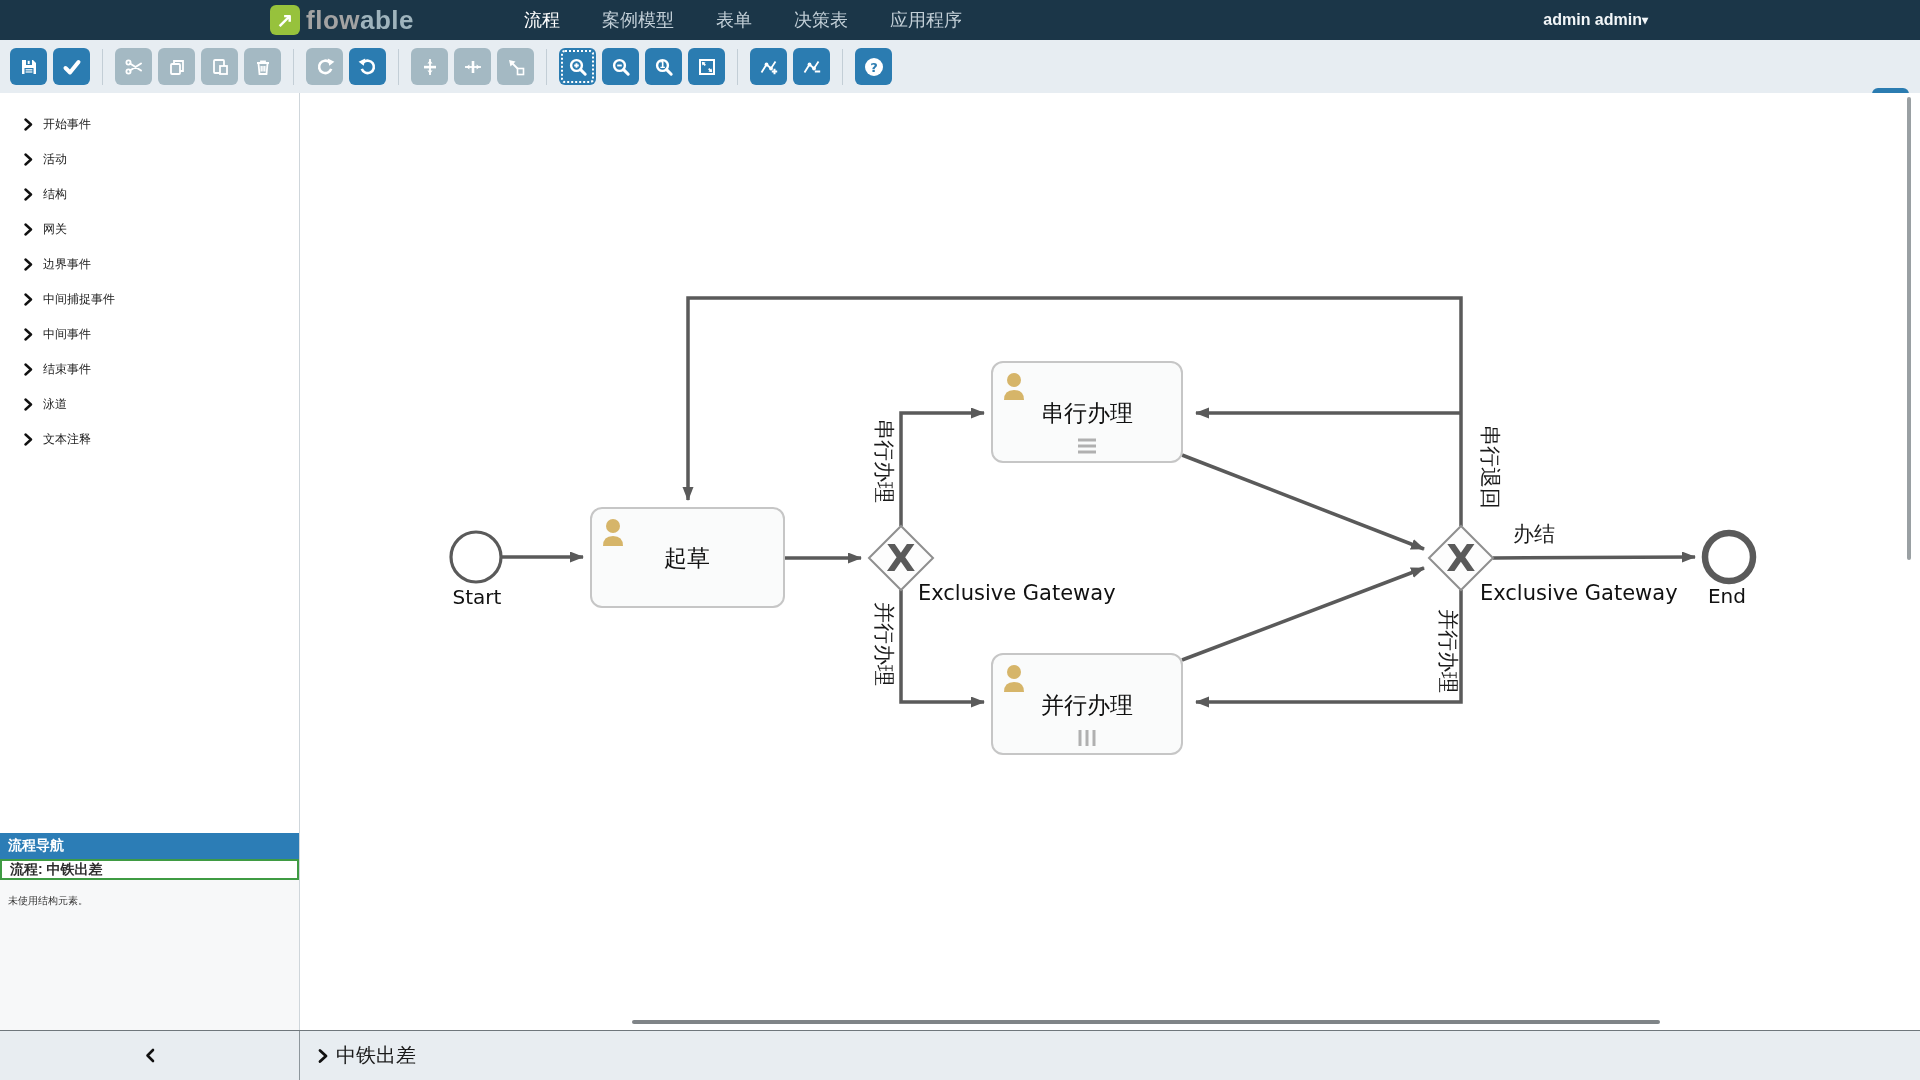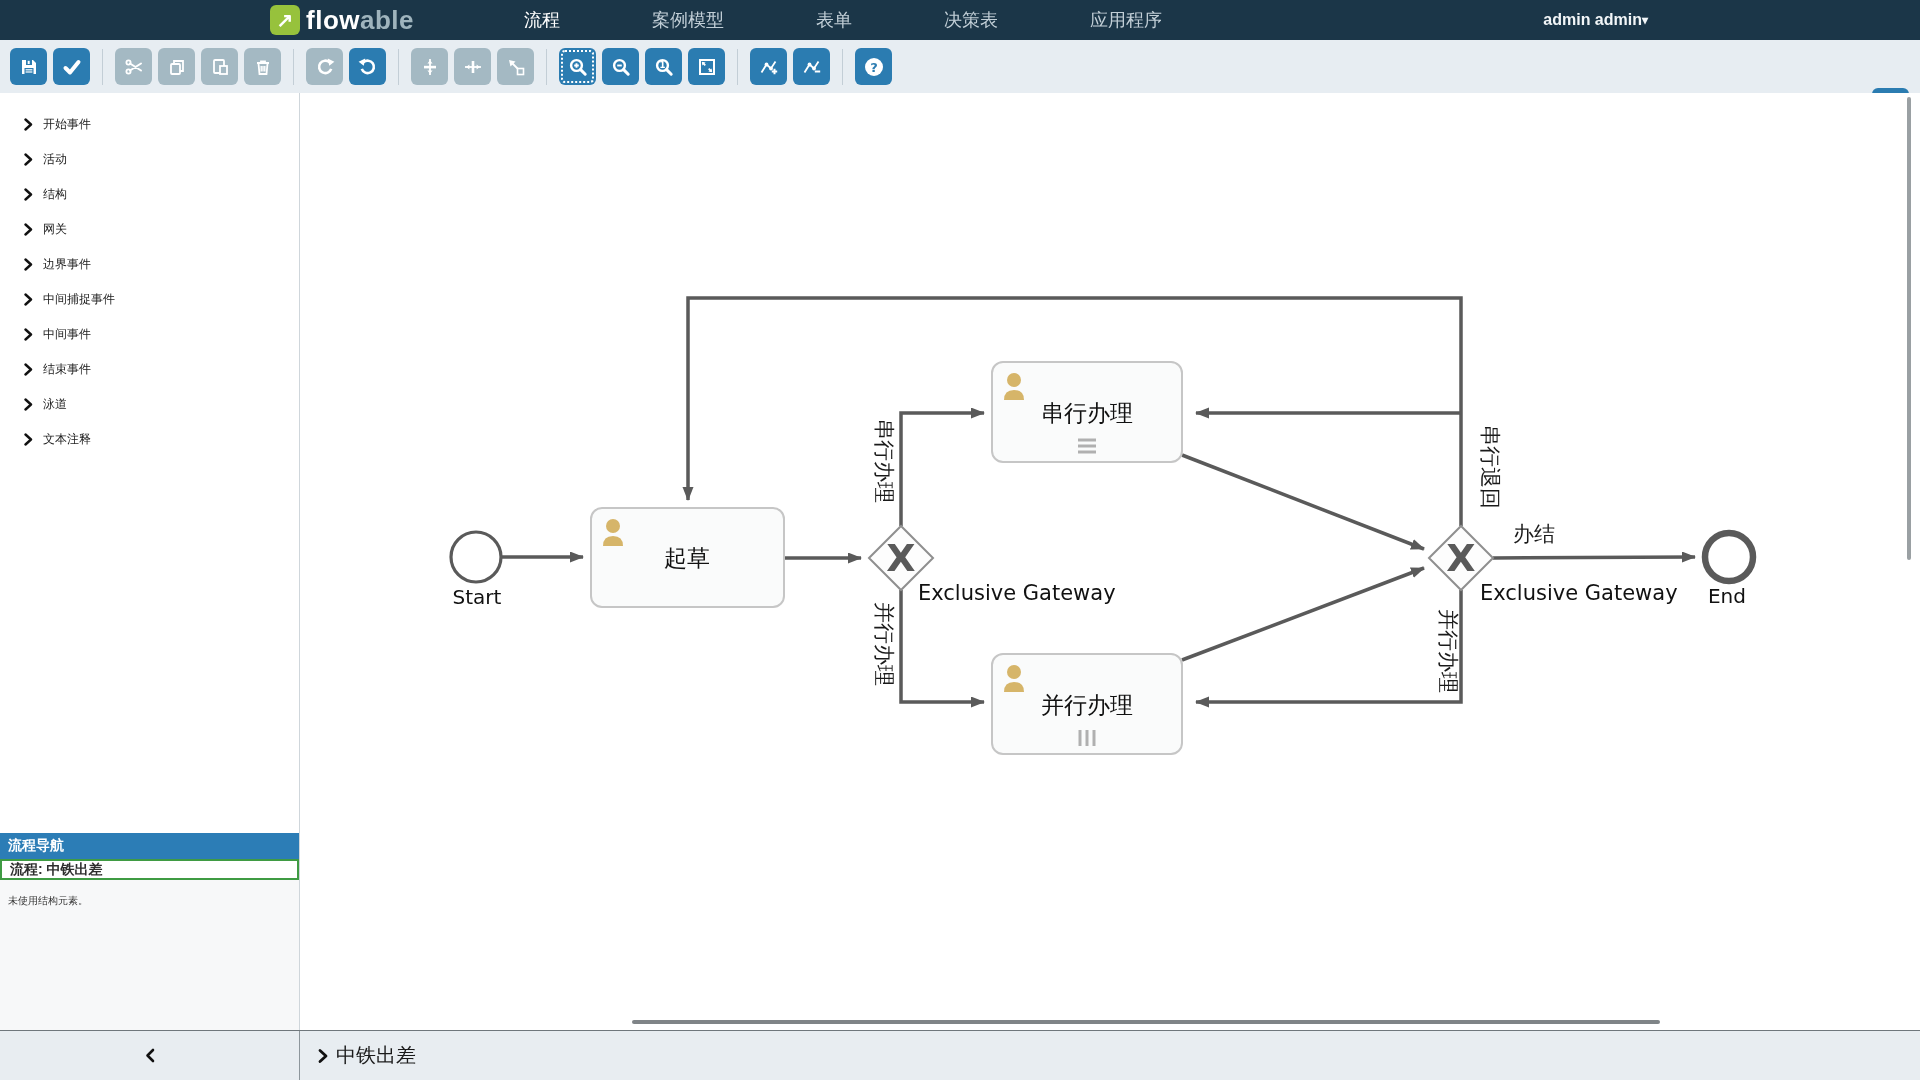--- a/index.html
+++ b/index.html
@@ -4,23 +4,23 @@
 <style>
   * { margin:0; padding:0; box-sizing:border-box; }
   html,body { width:1920px; height:1080px; overflow:hidden; font-family:"Liberation Sans", sans-serif; background:#fff; }
   #app { position:relative; width:1920px; height:1080px; }
 
   
   .navbar { position:absolute; left:0; top:0; width:1920px; height:40px; background:#1b3648; }
   .logo { position:absolute; left:270px; top:4px; height:32px; display:flex; align-items:center; }
   .logo-ico { width:30px; height:30px; border-radius:6px; background:#97c23c; display:flex; align-items:center; justify-content:center; color:#fff; font-size:20px; font-weight:bold; }
   .logo-text { margin-left:6px; font-size:26px; font-weight:bold; letter-spacing:0.5px; }
-  .logo-flow { color:#ffffff;margin-top:40px; }
+  .logo-flow { color:#a3a3a3;margin-top:40px; }
   .logo-able { color:#9fb4bd; }
-  .nav-tabs { position:absolute; left:524px; top:0; height:40px; display:flex; gap:92px; align-items:center; }
+  .nav-tabs { position:absolute; left:524px; top:0; height:40px; display:flex; gap:42px; align-items:center; }
   .nav-tab { font-size:18px; color:#c2cfd7; cursor:pointer; white-space:nowrap; }
   .nav-tab.active { color:#ffffff; }
   .tab-caret { position:absolute; top:40px; left:534px; width:0; height:0; border-left:8px solid transparent; border-right:8px solid transparent; border-top:9px solid #1b3648; }
   .nav-user { position:absolute; right:272px; top:0; height:40px; display:flex; align-items:center; gap:0; color:#f2f6f8; font-size:16px; font-weight:bold; cursor:pointer; }
   .nav-user .caret { font-size:12px; }
 
   
   .toolbar { position:absolute; left:0; top:40px; width:1920px; height:53px; background:#e7edf2; display:flex; align-items:center; padding-left:7px; }
   .tbtn { width:37px; height:37px; border-radius:6px; margin:0 3px; display:flex; align-items:center; justify-content:center; flex:none; cursor:pointer; }
   .tbtn.on  { background:#2b7cb1; }

